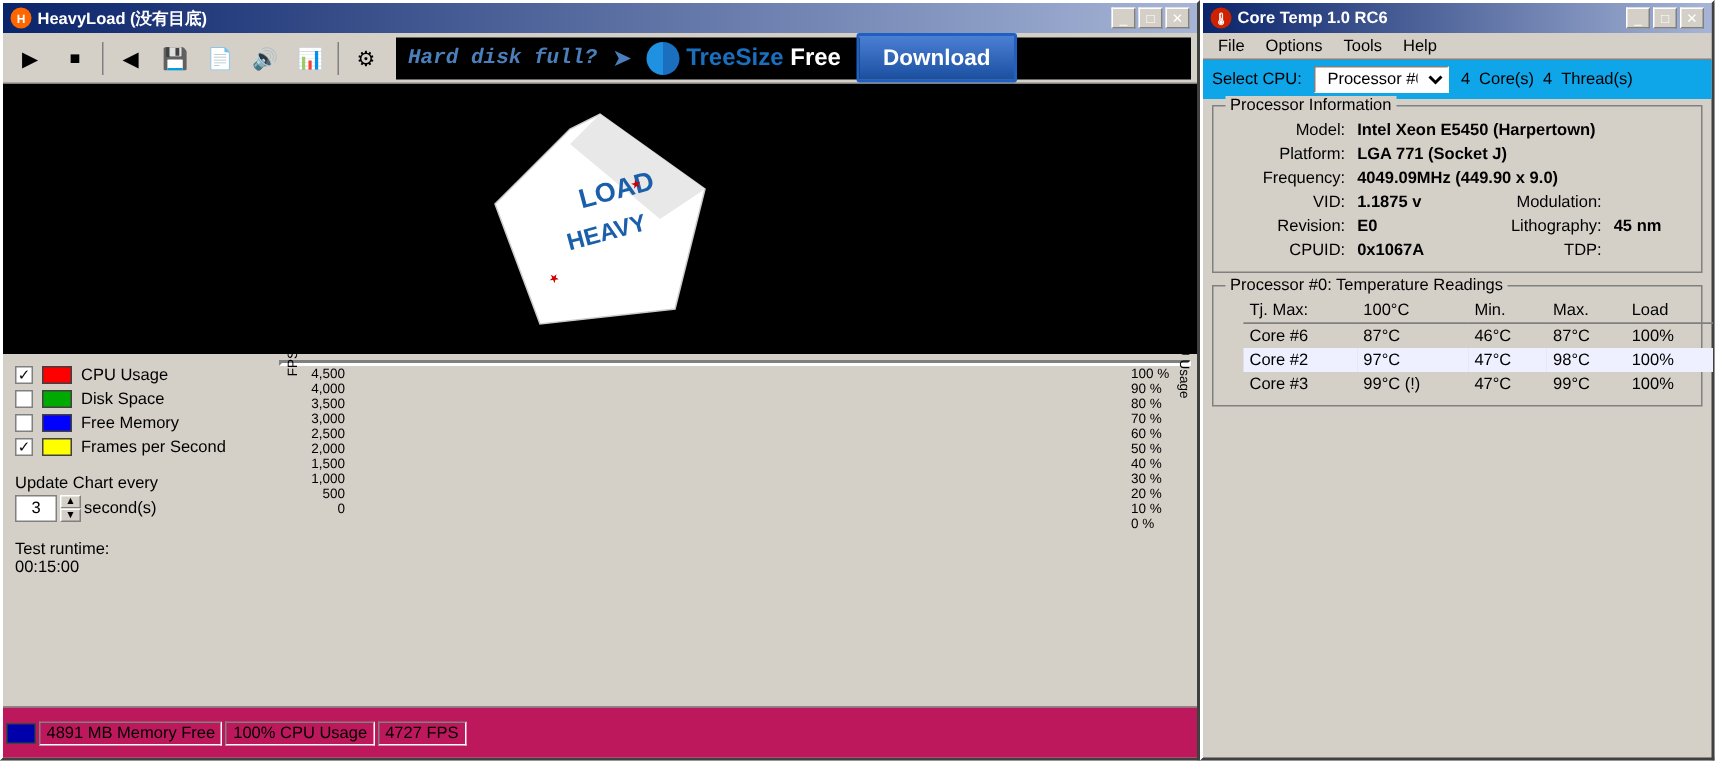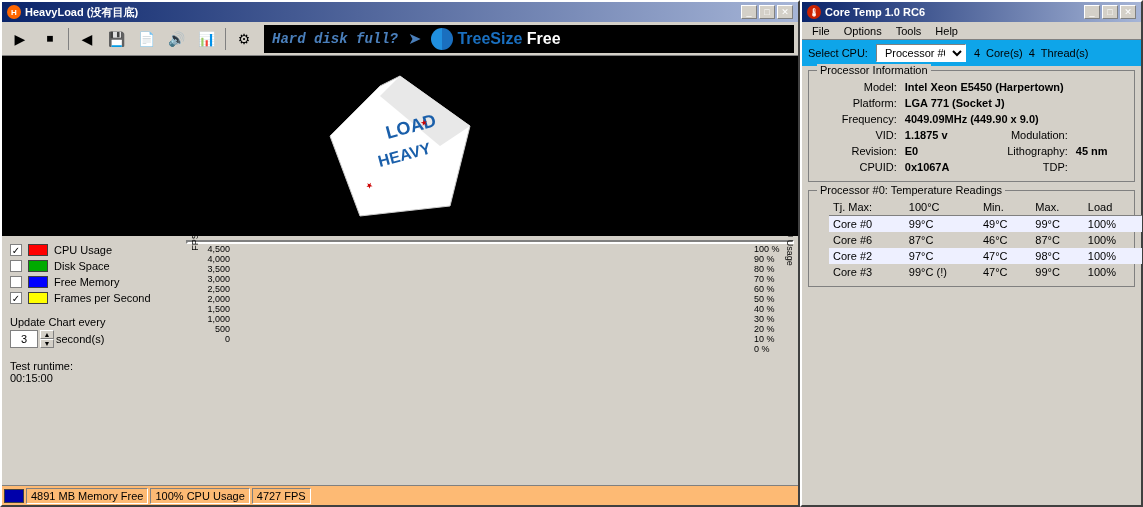--- a/index.html
+++ b/index.html
@@ -132,22 +132,22 @@
       background: white;
       border: 2px solid; border-color: #808080 #fff #fff #808080;
     }
     .chart-wrapper {
       flex: 1;
       position: relative;
     }
 
     
     .status-bar {
-      height: 20px;
-      background: #fdba74;
+      height: 34px;
+      background: #be185d;
       border-top: 1px solid #808080;
       display: flex;
       align-items: center;
       gap: 2px;
       padding: 0 2px;
     }
     .status-item {
       border: 1px solid; border-color: #808080 #fff #fff #808080;
       padding: 1px 4px;
       font-size: 11px;
@@ -266,20 +266,21 @@
     <div class="tb-btn">⚙</div>
 
     <div class="banner-ad" style="position:static; flex:1; background:#000; margin-left:4px; height:28px; display:flex; align-items:center; padding:2px 8px; gap:10px;">
       <span style="color:#4a7fbb; font-size:14px; font-style:italic; font-weight:bold; font-family:Liberation Mono, monospace;">Hard disk full?</span>
       <span style="color:#4a7fbb; font-size:16px;">➤</span>
 
       <div style="display:flex;align-items:center;gap:4px;">
         <div style="width:22px;height:22px;border-radius:50%;background:conic-gradient(#1a6fbf 0deg 180deg, #2090e0 180deg 360deg);"></div>
         <span style="color:white;font-size:16px;font-weight:bold;font-family:Arial,sans-serif;"><span style="color:#1a6fbf;">TreeSize</span><span style="color:white;font-size:16px;font-weight:bold;font-family:Arial,sans-serif;"> Free</span></span>
       </div>
+      <div class="download-btn">Download</div>
     </div>
   </div>
 
   <div class="banner">
     <div class="logo-area">
 
       <svg class="cube-svg" viewBox="0 0 160 160">
 
         <polygon points="80,10 150,60 130,140 40,150 10,70 60,20" fill="white" stroke="#ccc" stroke-width="1"></polygon>
         <polygon points="80,10 150,60 120,80 60,30" fill="#e8e8e8"></polygon>
@@ -477,27 +478,20 @@
       <thead>
         <tr>
           <th>Tj. Max:</th>
           <th>100°C</th>
           <th>Min.</th>
           <th>Max.</th>
           <th>Load</th>
         </tr>
       </thead>
       <tbody id="core-rows">
-      <tr style="background: rgb(238, 240, 255);">
-      <td>Core #0</td>
-      <td>99°C</td>
-      <td>49°C</td>
-      <td>99°C</td>
-      <td>100%</td>
-    </tr>
           <tr>
       <td>Core #6</td>
       <td>87°C</td>
       <td>46°C</td>
       <td>87°C</td>
       <td>100%</td>
     </tr>
           <tr style="background: rgb(238, 240, 255);">
       <td>Core #2</td>
       <td>97°C</td>

